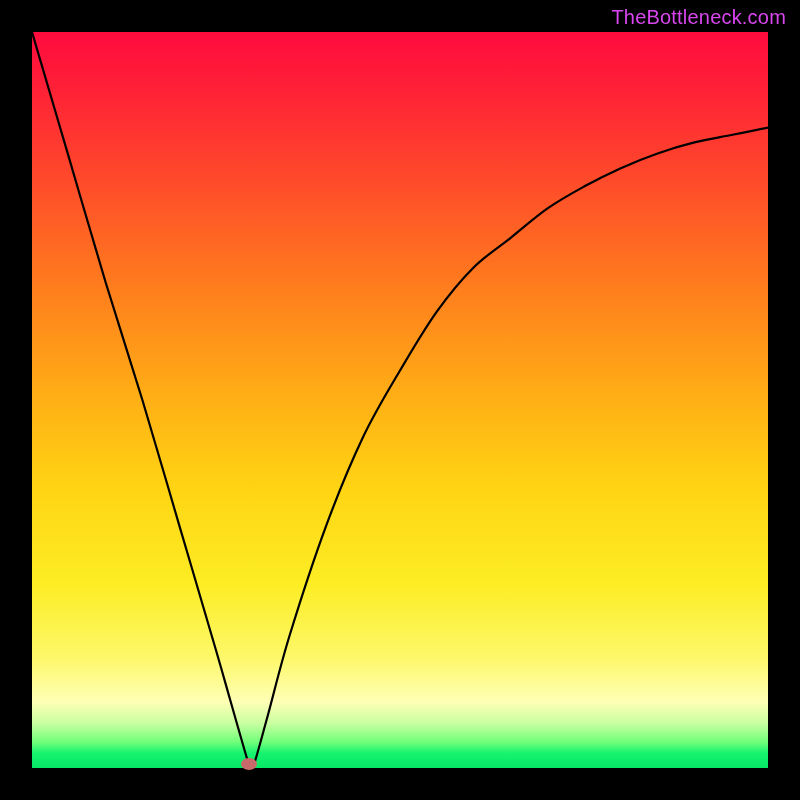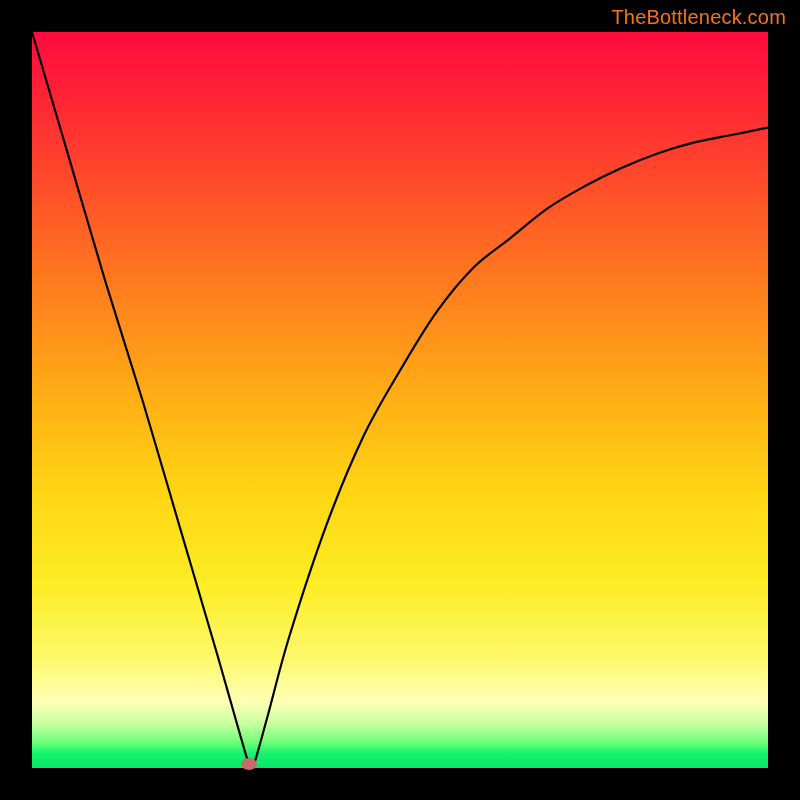--- a/index.html
+++ b/index.html
@@ -38,21 +38,21 @@
       #c7ffa0 94%,
       #6fff79 96.5%,
       #16f36f 98%,
       #06e765 100%
     );
   }
   .watermark {
     position: absolute;
     top: 6px;
     right: 14px;
-    color: #f97316;
+    color: #d946ef;
     font-size: 20px;
     font-weight: 500;
     letter-spacing: 0.2px;
     user-select: none;
     text-align: center;
   }
   .curve-svg {
     position: absolute;
     left: 0;
     top: 0;

